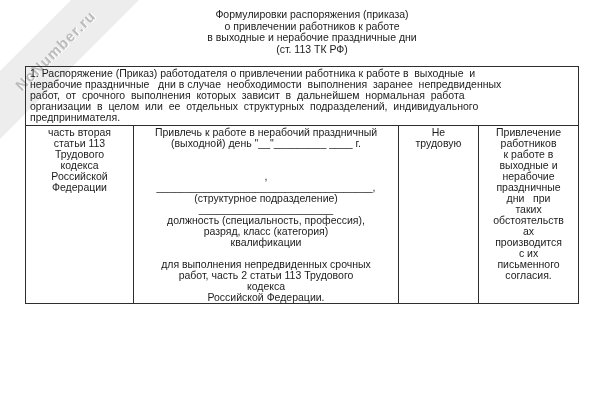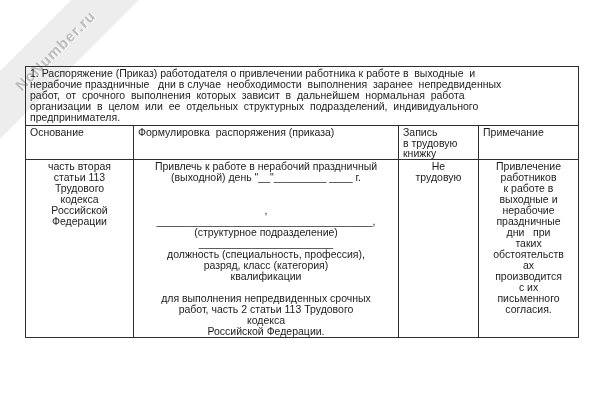--- a/index.html
+++ b/index.html
@@ -36,43 +36,39 @@
 </style>
 </head>
 <body>
 
 <div class="page">
 
   <div class="watermark">
     <span>NoNumber.ru</span>
   </div>
 
+  <div class="title">Формулировки распоряжения (приказа)
+о привлечении работников к работе
+в выходные и нерабочие праздничные дни
+(ст. 113 ТК РФ)</div>
 
   <table class="doc-table">
     <colgroup>
       <col style="width:108px">
       <col style="width:265px">
       <col style="width:80px">
       <col style="width:100px">
     </colgroup>
     <tbody>
         <tr class="intro-row">
       <td colspan="4">1. Распоряжение (Приказ) работодателя о привлечении работника к работе в  выходные  и
 нерабочие праздничные   дни в случае  необходимости  выполнения  заранее  непредвиденных
 работ,  от  срочного  выполнения  которых  зависит  в  дальнейшем  нормальная  работа
 организации  в  целом  или  ее  отдельных  структурных  подразделений,  индивидуального
 предпринимателя.</td>
-    </tr>
-    <tr class="header-row">
-      <td>Основание</td>
-      <td>Формулировка  распоряжения (приказа)</td>
-      <td>Запись
-в трудовую
-книжку</td>
-      <td>Примечание</td>
     </tr>
     <tr class="body-row">
       <td>часть вторая
 статьи 113
 Трудового
 кодекса
 Российской
 Федерации</td>
       <td>Привлечь к работе в нерабочий праздничный
 (выходной) день "__"_________ ____ г.

